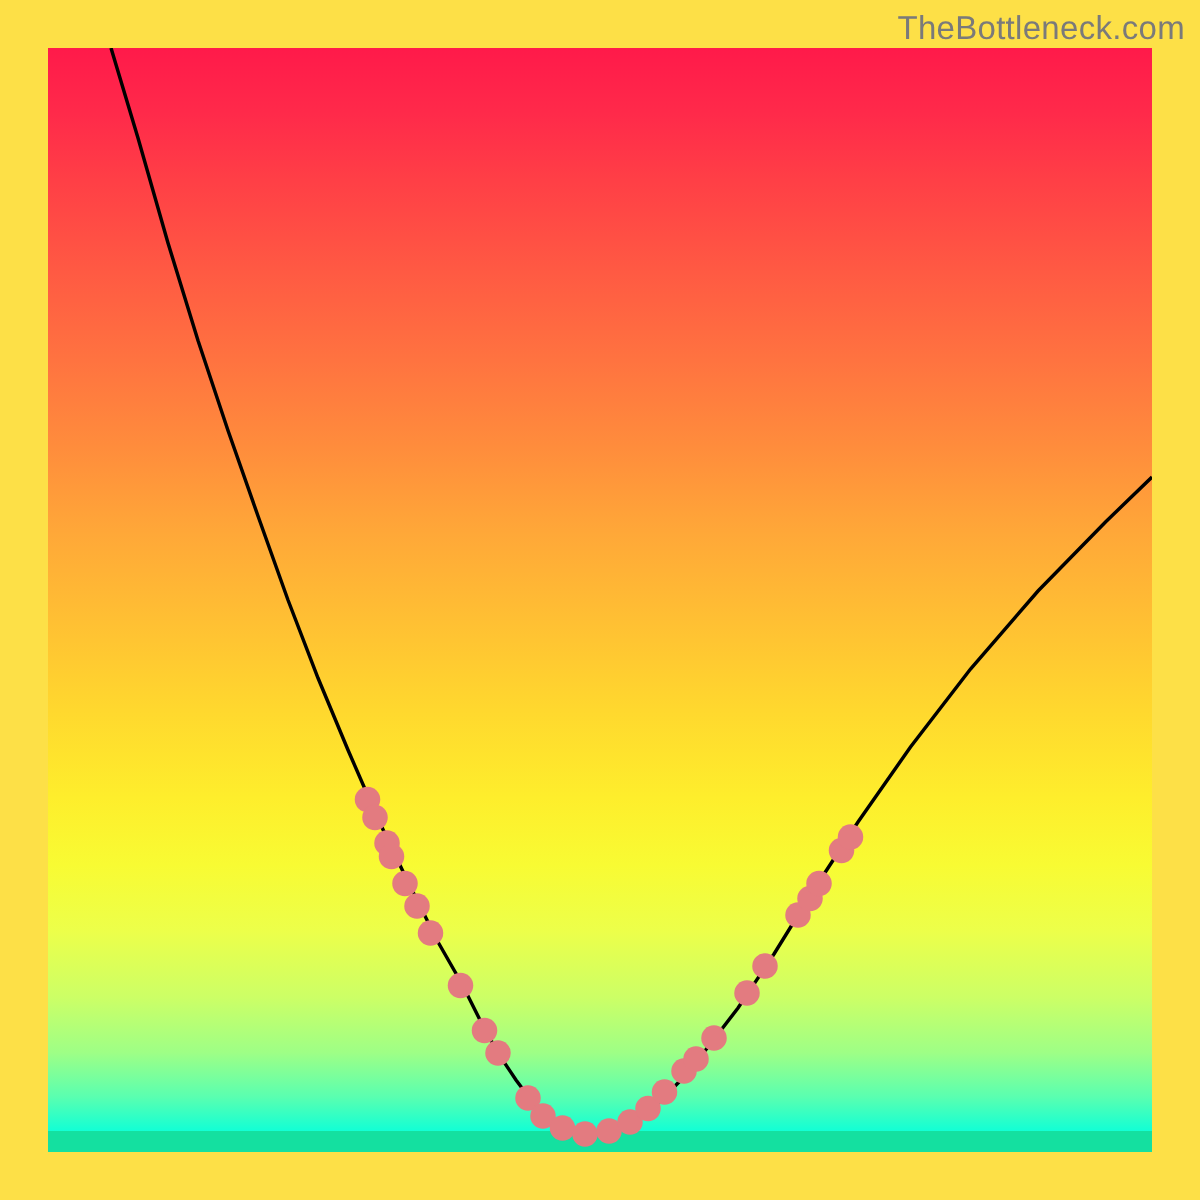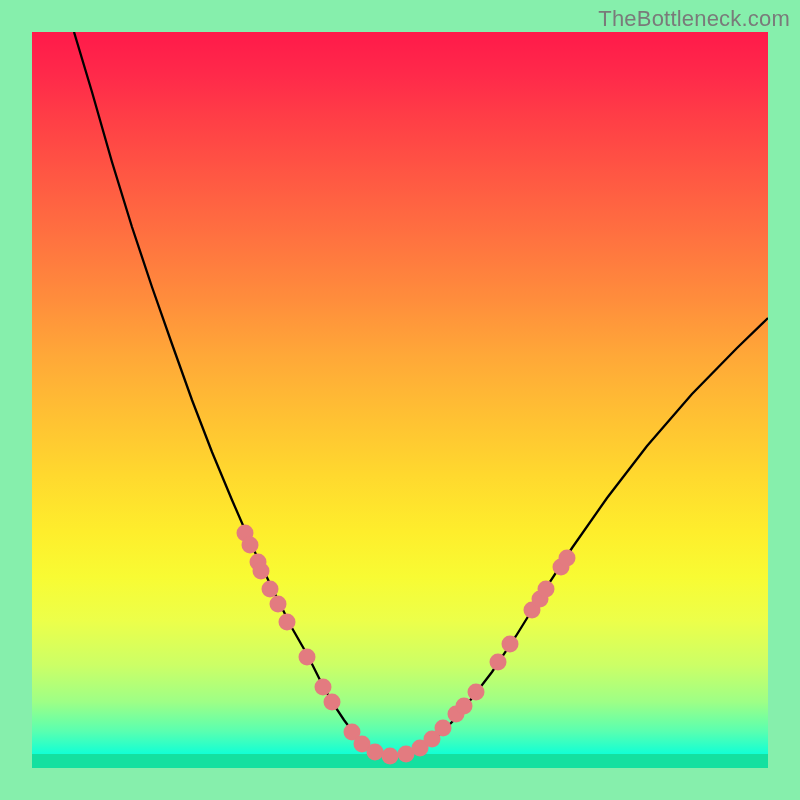--- a/index.html
+++ b/index.html
@@ -8,21 +8,21 @@
     width: 800px;
     height: 800px;
     overflow: hidden;
     background: #000;
     font-family: Arial, sans-serif;
   }
   .frame {
     width: 800px;
     height: 800px;
     position: relative;
-    background: #86efac;
+    background: #fde047;
   }
   .plot {
     position: absolute;
     left: 32px;
     top: 32px;
     width: 736px;
     height: 736px;
     overflow: hidden;
   }
   .gradient {

